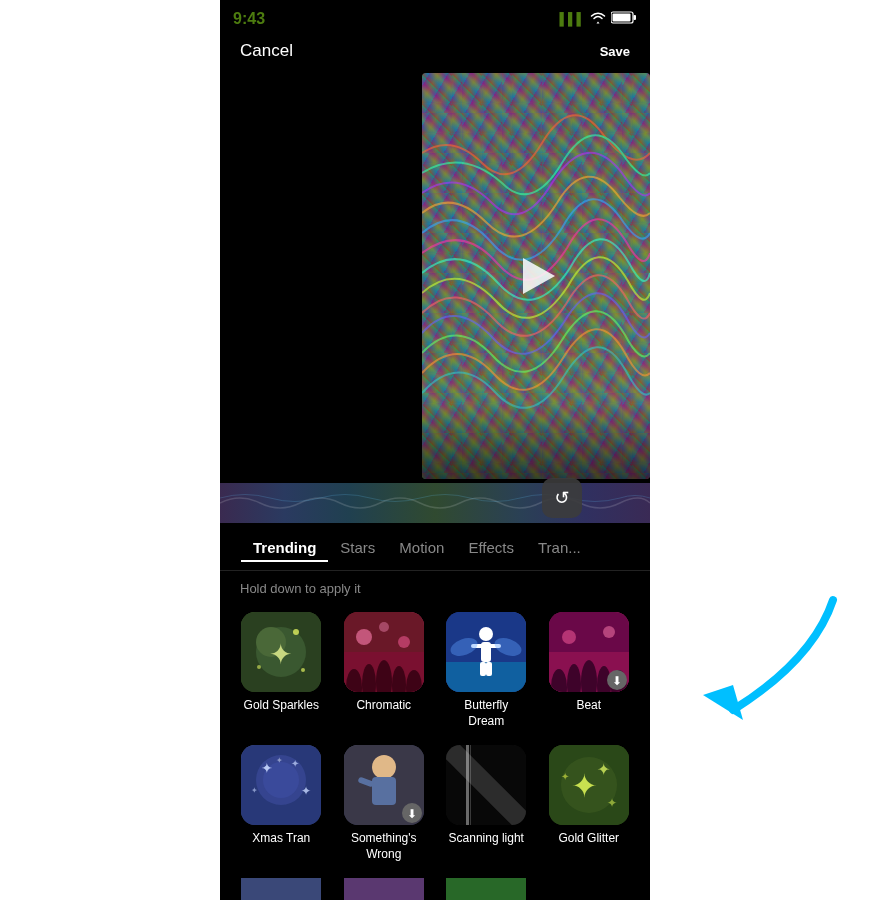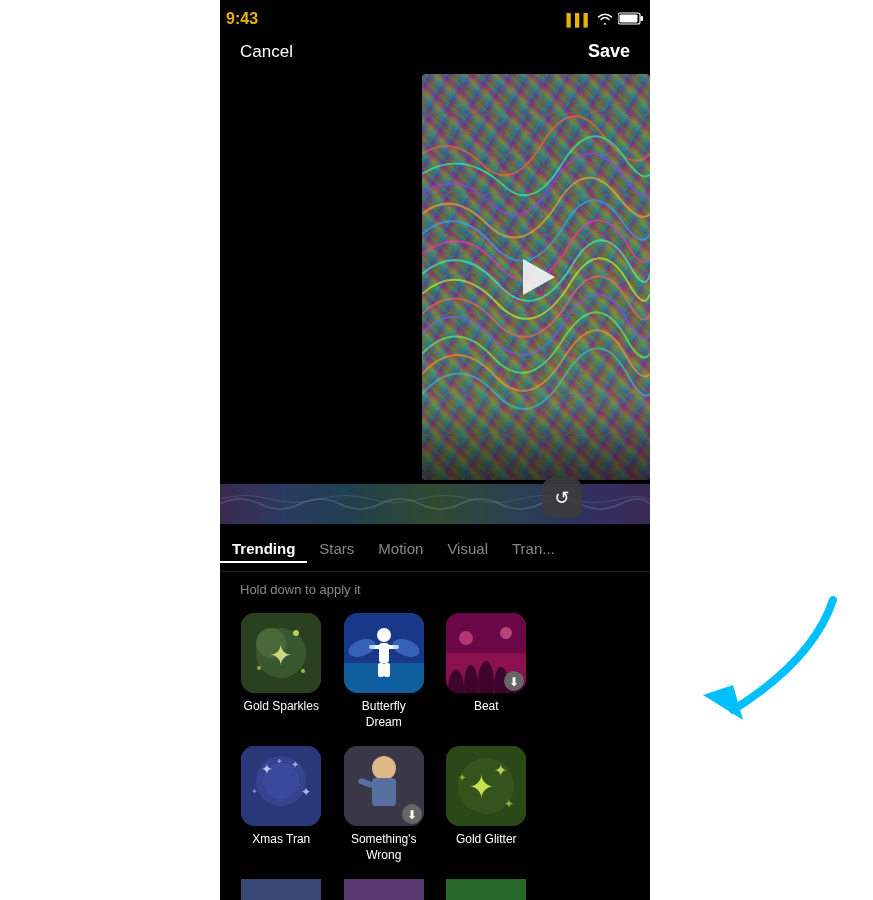--- a/index.html
+++ b/index.html
@@ -24,23 +24,23 @@
       top: 0;
       width: 430px;
       height: 900px;
       background: #000;
       overflow: hidden;
     }
     
     .status-bar {
       display: flex;
       justify-content: space-between;
-      align-items: flex-end;
-      padding: 10px 6px 5px;
-      color: #eab308;
+      align-items: center;
+      padding: 10px 13px 5px;
+      color: #4d7c0f;
     }
     .status-time {
       font-size: 16px;
       font-weight: 600;
     }
     .status-icons {
       display: flex;
       align-items: center;
       gap: 5px;
     }
@@ -55,21 +55,21 @@
       padding: 8px 20px 12px;
       color: #fff;
       gap: 39px;
     }
     .header-cancel {
       font-size: 17px;
       color: #fff;
       cursor: pointer;
     }
     .header-save {
-      font-size: 18px;
+      font-size: 13px;
       font-weight: 600;
       color: #fff;
       cursor: pointer;
     }
     
     .video-preview {
       margin: 0 auto;
       width: 228px;
       height: 406px;
       position: relative;
@@ -125,21 +125,21 @@
       background: linear-gradient(90deg, 
         #3a2a50 0%, #2a3a60 10%, #3a5060 20%, #204050 30%, 
         #305040 40%, #304a30 50%, #40503a 60%, #2a4055 70%,
         #303060 80%, #3a2a55 90%, #252540 100%);
       display: flex;
       align-items: center;
     }
     
     .tabs {
       display: flex;
-      padding: 12px 0 8px;
+      padding: 12px 21px 8px;
       border-bottom: 1px solid #222;
       overflow: hidden;
     }
     .tab-item {
       padding: 4px 12px;
       font-size: 15px;
       color: #888;
       cursor: pointer;
       white-space: nowrap;
     }
@@ -414,21 +414,21 @@
       <div class="tab-item active">
         <span>Trending</span>
       </div>
       <div class="tab-item">
         <span>Stars</span>
       </div>
       <div class="tab-item">
         <span>Motion</span>
       </div>
       <div class="tab-item">
-        <span>Visual</span>
+        <span>Effects</span>
       </div>
       <div class="tab-item">
         <span>Tran...</span>
       </div>
     </div>
 
     <div class="hint-text">Hold down to apply it</div>
 
     <div class="effects-grid">
 
@@ -440,20 +440,39 @@
             <circle cx="30" cy="30" r="15" fill="#4a6838"></circle>
             <text x="28" y="52" font-size="28" fill="#c8d880">✦</text>
             <circle cx="55" cy="20" r="3" fill="#e0f060" opacity="0.8"></circle>
             <circle cx="18" cy="55" r="2" fill="#e0f060" opacity="0.6"></circle>
             <circle cx="62" cy="58" r="2" fill="#e0f060" opacity="0.7"></circle>
           </svg>
         </div>
         <span class="effect-label">Gold Sparkles</span>
       </div>
 
+      <div class="effect-item">
+        <div class="effect-thumb thumb-chromatic">
+          <svg width="80" height="80" viewBox="0 0 80 80">
+            <rect width="80" height="80" fill="#6a1828"></rect>
+            <rect y="40" width="80" height="40" fill="#7a1030"></rect>
+
+            <ellipse cx="10" cy="75" rx="8" ry="18" fill="#300010" opacity="0.8"></ellipse>
+            <ellipse cx="25" cy="72" rx="7" ry="20" fill="#300010" opacity="0.8"></ellipse>
+            <ellipse cx="40" cy="70" rx="8" ry="22" fill="#300010" opacity="0.8"></ellipse>
+            <ellipse cx="55" cy="73" rx="7" ry="19" fill="#300010" opacity="0.8"></ellipse>
+            <ellipse cx="70" cy="75" rx="8" ry="17" fill="#300010" opacity="0.8"></ellipse>
+
+            <circle cx="20" cy="25" r="8" fill="#ff80b0" opacity="0.6"></circle>
+            <circle cx="60" cy="30" r="6" fill="#ff60a0" opacity="0.5"></circle>
+            <circle cx="40" cy="15" r="5" fill="#ff90c0" opacity="0.4"></circle>
+          </svg>
+        </div>
+        <span class="effect-label">Chromatic</span>
+      </div>
 
       <div class="effect-item">
         <div class="effect-thumb thumb-butterfly">
           <svg width="80" height="80" viewBox="0 0 80 80">
             <rect width="80" height="80" fill="#1a3888"></rect>
             <rect y="50" width="80" height="30" fill="#1060a0"></rect>
 
             <circle cx="40" cy="22" r="7" fill="#fff"></circle>
             <rect x="35" y="30" width="10" height="20" rx="3" fill="#fff"></rect>
             <rect x="25" y="32" width="15" height="4" rx="2" fill="#fff"></rect>
@@ -520,20 +539,32 @@
 
             <rect x="14" y="34" width="16" height="6" rx="3" fill="#5870a0" transform="rotate(20,22,37)"></rect>
 
             <circle cx="68" cy="68" r="10" fill="#666"></circle>
             <text x="63" y="73" font-size="12" fill="#fff">⬇</text>
           </svg>
         </div>
         <span class="effect-label" style="max-width:80px;">Something's Wrong</span>
       </div>
 
+      <div class="effect-item">
+        <div class="effect-thumb thumb-scanning">
+          <svg width="80" height="80" viewBox="0 0 80 80">
+            <rect width="80" height="80" fill="#080808"></rect>
+
+            <line x1="0" y1="0" x2="80" y2="80" stroke="rgba(255,255,255,0.15)" stroke-width="20"></line>
+            <rect x="20" y="0" width="3" height="80" fill="rgba(255,255,255,0.4)"></rect>
+            <rect x="24" y="0" width="1" height="80" fill="rgba(255,255,255,0.2)"></rect>
+          </svg>
+        </div>
+        <span class="effect-label">Scanning light</span>
+      </div>
 
       <div class="effect-item">
         <div class="effect-thumb thumb-gold-glitter">
           <svg width="80" height="80" viewBox="0 0 80 80">
             <rect width="80" height="80" fill="#2a4818"></rect>
             <circle cx="40" cy="40" r="28" fill="#3a5820" opacity="0.7"></circle>
             <text x="22" y="52" font-size="32" fill="#c8e050">✦</text>
             <text x="48" y="30" font-size="16" fill="#d8f060" opacity="0.8">✦</text>
             <text x="12" y="35" font-size="10" fill="#c8d840" opacity="0.7">✦</text>
             <text x="58" y="62" font-size="12" fill="#d0e850" opacity="0.6">✦</text>

